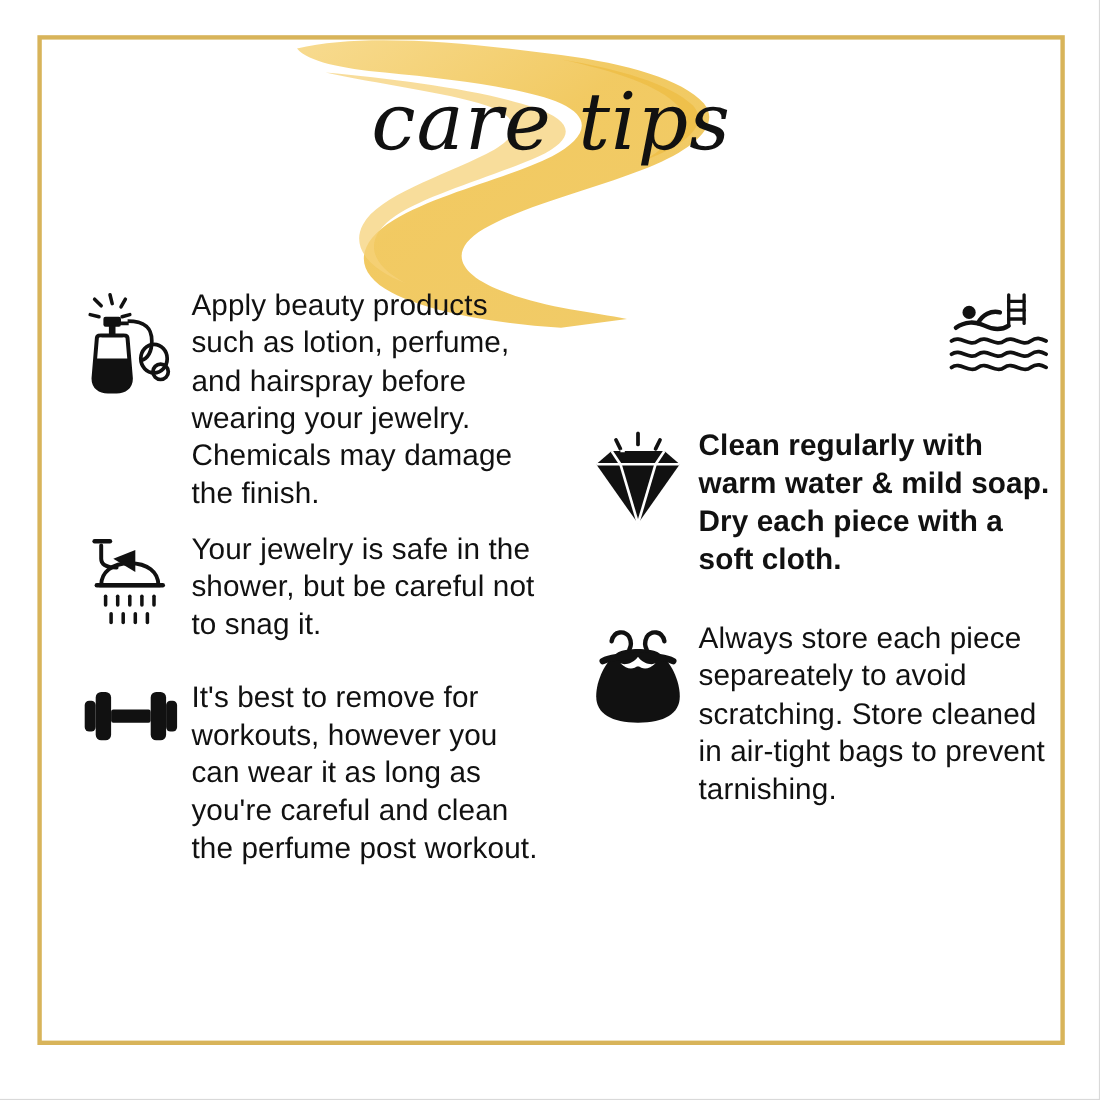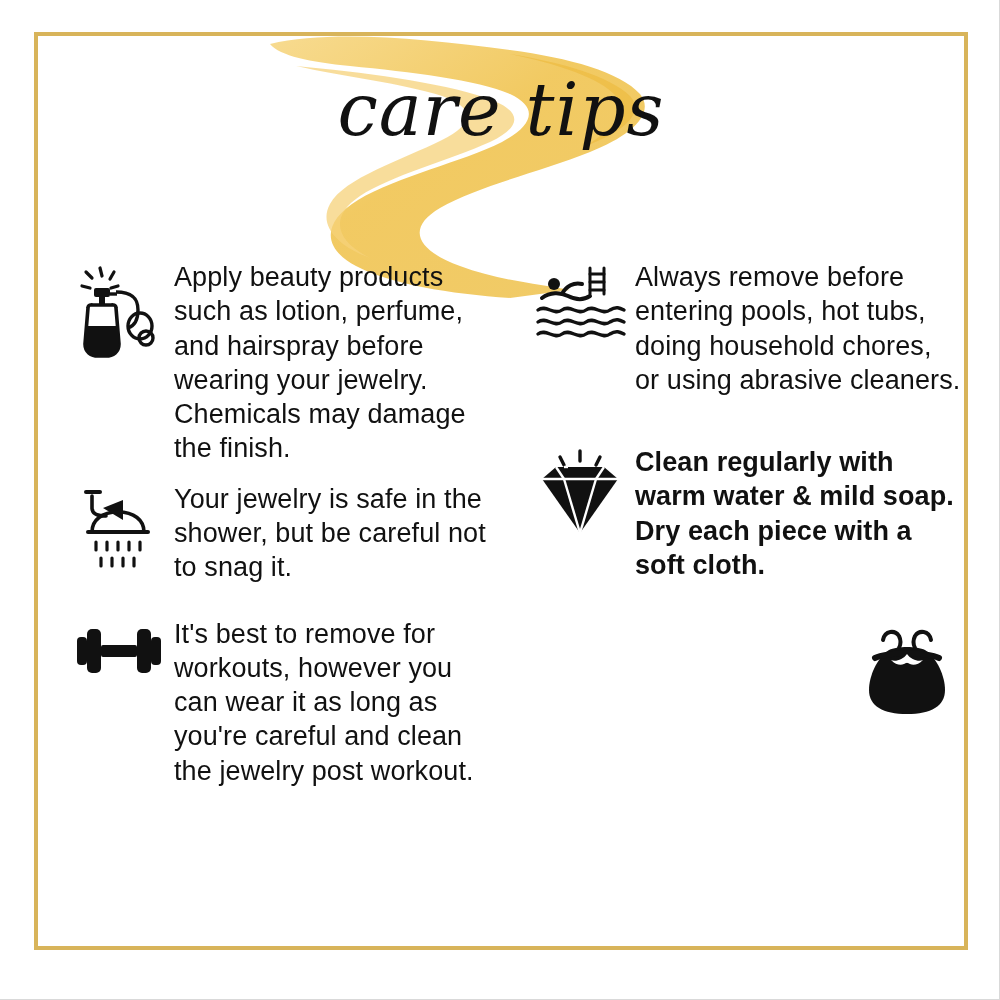--- a/index.html
+++ b/index.html
@@ -223,21 +223,21 @@
         <div class="tip sp-left-3">
           <div class="tip-icon">
             <svg width="92" height="60" viewBox="0 0 92 60">
               <rect x="4" y="16" width="10" height="28" rx="4" fill="#111"></rect>
               <rect x="14" y="8" width="14" height="44" rx="5" fill="#111"></rect>
               <rect x="28" y="24" width="36" height="12" rx="2" fill="#111"></rect>
               <rect x="64" y="8" width="14" height="44" rx="5" fill="#111"></rect>
               <rect x="78" y="16" width="10" height="28" rx="4" fill="#111"></rect>
             </svg>
           </div>
-          <div class="tip-text">It's best to remove for workouts, however you can wear it as long as you're careful and clean the jewelry post workout.</div>
+          <div class="tip-text">It's best to remove for workouts, however you can wear it as long as you're careful and clean the perfume post workout.</div>
         </div>
 
       </div>
 
       <div class="col col-right">
 
         <div class="tip sp-0">
           <div class="tip-icon">
             <svg width="96" height="76" viewBox="0 0 96 76">
               <g fill="none" stroke="#111" stroke-width="3" stroke-linecap="round">
@@ -250,21 +250,20 @@
               <circle cx="22" cy="20" r="6" fill="#111"></circle>
               <path d="M10,34 C18,28 28,28 36,32 C44,36 52,36 58,32" fill="none" stroke="#111" stroke-width="4" stroke-linecap="round"></path>
               <path d="M30,30 C34,22 42,18 50,20" fill="none" stroke="#111" stroke-width="4" stroke-linecap="round"></path>
               <g fill="none" stroke="#111" stroke-width="3.4" stroke-linecap="round">
                 <path d="M6,46 C14,40 22,52 30,46 C38,40 46,52 54,46 C62,40 70,52 78,46 C84,42 88,44 92,46"></path>
                 <path d="M6,58 C14,52 22,64 30,58 C38,52 46,64 54,58 C62,52 70,64 78,58 C84,54 88,56 92,58"></path>
                 <path d="M6,70 C14,64 22,76 30,70 C38,64 46,76 54,70 C62,64 70,76 78,70 C84,66 88,68 92,70"></path>
               </g>
             </svg>
           </div>
-          <div class="tip-text">Always remove before entering pools, hot tubs, doing household chores, or using abrasive cleaners.</div>
         </div>
 
         <div class="tip sp-right-2">
           <div class="tip-icon">
             <svg width="92" height="88" viewBox="0 0 92 88">
               <g stroke="#111" stroke-width="3.4" stroke-linecap="round">
                 <line x1="46" y1="2" x2="46" y2="12"></line>
                 <line x1="26" y1="8" x2="30" y2="16"></line>
                 <line x1="66" y1="8" x2="62" y2="16"></line>
               </g>
@@ -287,20 +286,21 @@
           <div class="tip-icon">
             <svg width="92" height="96" viewBox="0 0 92 96">
               <path d="M22,16 C24,6 34,6 38,12 C40,16 40,20 38,24" fill="none" stroke="#111" stroke-width="4" stroke-linecap="round"></path>
               <path d="M70,16 C68,6 58,6 54,12 C52,16 52,20 54,24" fill="none" stroke="#111" stroke-width="4" stroke-linecap="round"></path>
               <path d="M28,26 C36,22 56,22 64,26 C76,34 84,52 84,66 C84,82 70,90 46,90 C22,90 8,82 8,66 C8,52 16,34 28,26 Z" fill="#111"></path>
               <path d="M14,34 C26,28 66,28 78,34" fill="none" stroke="#111" stroke-width="6" stroke-linecap="round"></path>
               <path d="M46,30 C42,36 34,38 30,36 C36,42 42,42 46,38 C50,42 56,42 62,36 C58,38 50,36 46,30 Z" fill="#ffffff"></path>
               <circle cx="46" cy="36" r="3" fill="#ffffff"></circle>
             </svg>
           </div>
+          <div class="tip-text">Always store each piece separeately to avoid scratching. Store cleaned in air-tight bags to prevent tarnishing.</div>
         </div>
 
       </div>
     </div>
   </div>
 
   <div id="page-edge"></div>
 </div>
 
 </body></html>

